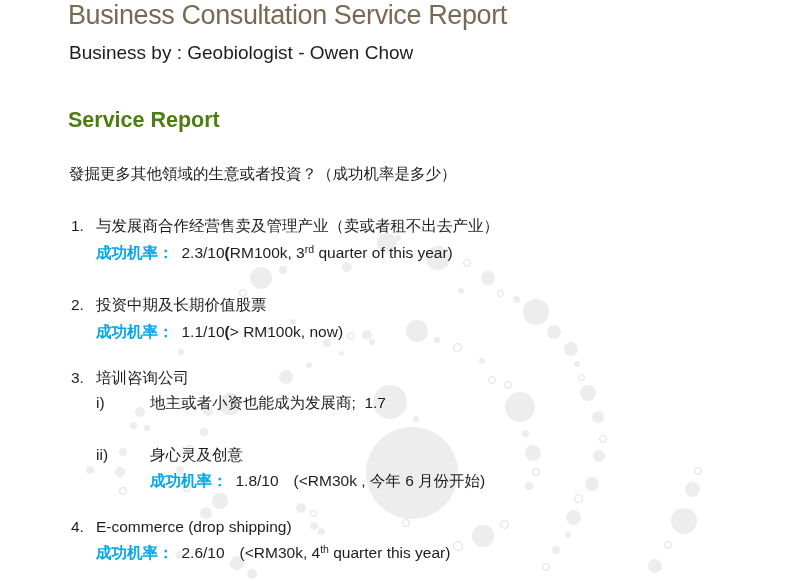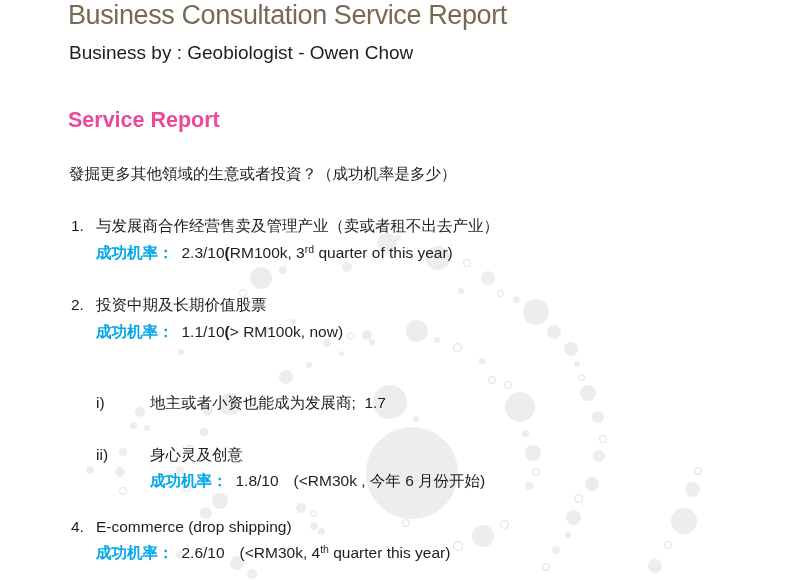--- a/index.html
+++ b/index.html
@@ -7,21 +7,21 @@
         font-family:"Liberation Sans","DejaVu Sans",sans-serif;color:#1d1d1d;}
   
   .wm{position:absolute;left:0;top:0;width:100%;height:100%;z-index:0;}
   .wm-c{position:absolute;border-radius:50%;}
   .wm-f{background:#ededed;}
   .wm-r{border:1px solid #e0e0e0;background:transparent;}
   
   .tx{position:absolute;z-index:1;margin:0;white-space:nowrap;}
   .doc-title{left:68px;top:0;font-size:27px;font-weight:400;color:#786a52;line-height:30px;letter-spacing:-0.4px;}
   .subtitle{left:69px;top:41px;font-size:19px;line-height:24px;}
-  .h2{left:68px;top:107px;font-size:21.5px;font-weight:700;color:#ec4899;line-height:26px;}
+  .h2{left:68px;top:107px;font-size:21.5px;font-weight:700;color:#4d7c0f;line-height:26px;}
   .line{position:absolute;z-index:1;font-size:15.5px;line-height:21px;white-space:nowrap;margin:0;}
   .num{display:inline-block;width:25px;}
   .num-sub{display:inline-block;width:54px;}
   .rl{color:#00a7e9;font-weight:700;}
   .rv{margin-left:8px;}
   .dt{}
   .dtw{margin-left:15px;}
   .bp{font-weight:700;}
   sup{font-size:10.5px;line-height:0;vertical-align:5px;}
 </style>
@@ -127,20 +127,23 @@
     <span class="rl">成功机率：</span><span class="rv">2.3/10</span><span class="dt"><span class="bp">(</span><span>RM100k, 3</span><sup>rd</sup><span> quarter of this year)</span></span>
   </div>
 
   <div class="line" style="left:71px;top:294px">
     <span class="num">2.</span><span>投资中期及长期价值股票</span>
   </div>
   <div class="line" style="left:96px;top:321px">
     <span class="rl">成功机率：</span><span class="rv">1.1/10</span><span class="dt"><span class="bp">(</span><span>&gt; RM100k, now)</span></span>
   </div>
 
+  <div class="line" style="left:71px;top:367px">
+    <span class="num">3.</span><span>培训咨询公司</span>
+  </div>
   <div class="line" style="left:96px;top:392px">
     <span class="num-sub">i)</span><span>地主或者小资也能成为发展商;&nbsp; 1.7</span>
   </div>
   <div class="line" style="left:96px;top:444px">
     <span class="num-sub">ii)</span><span>身心灵及创意</span>
   </div>
   <div class="line" style="left:150px;top:470px">
     <span class="rl">成功机率：</span><span class="rv">1.8/10</span><span class="dtw">(&lt;RM30k , 今年 6 月份开始)</span>
   </div>
 

